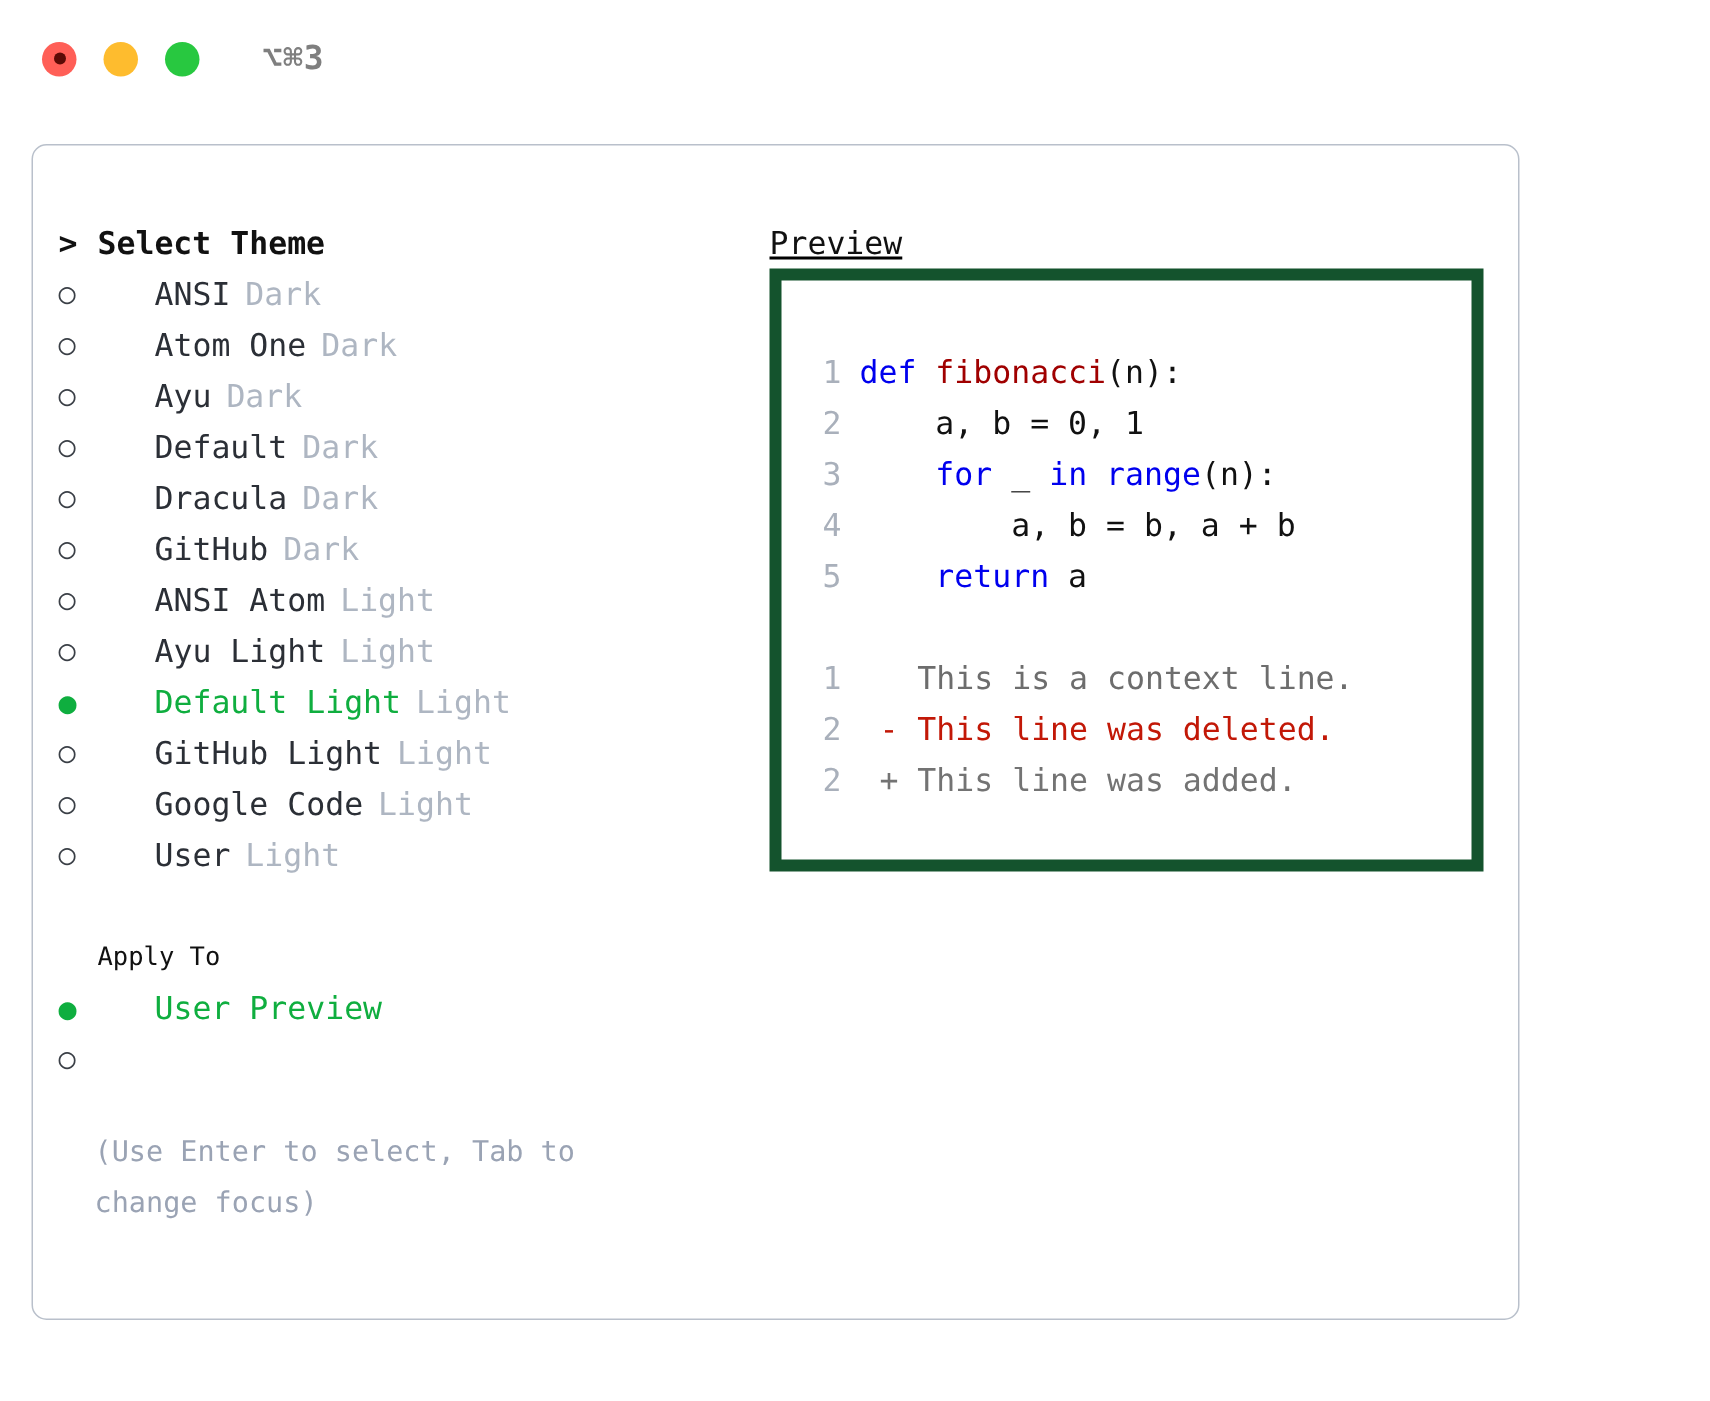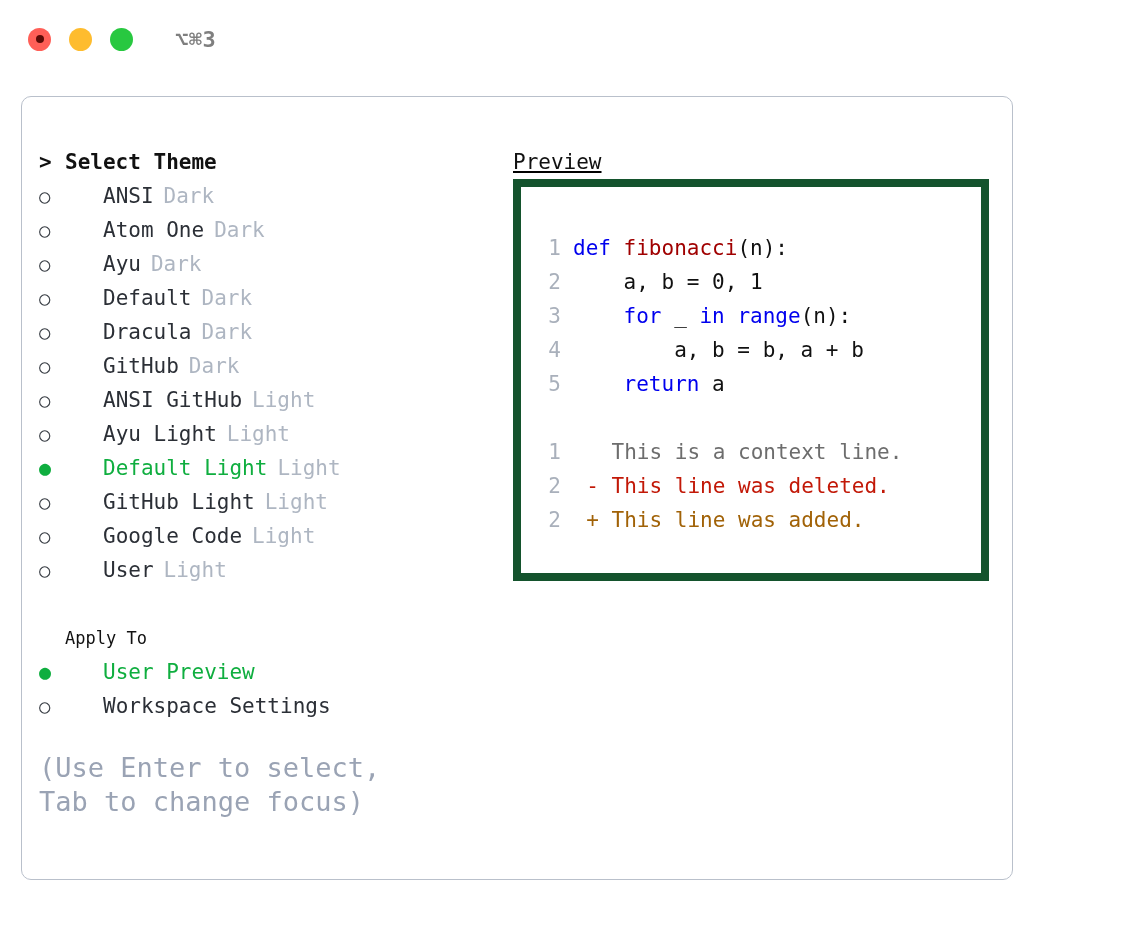--- a/index.html
+++ b/index.html
@@ -125,24 +125,25 @@
     height: 34px;
     display: flex;
     align-items: center;
     font-size: 17px;
     color: #111111;
     padding-left: 26px;
   }
 
   .hint {
     margin-top: 28px;
-    font-size: 27px;
+    font-size: 19px;
     color: #9aa3b4;
     line-height: 34px;
     width: 400px;
+    margin-left: 24px;
   }
 
   
   .right-col {
     position: absolute;
     left: 491px;
     top: 48px;
     width: 480px;
     text-decoration: underline;
   }
@@ -174,21 +175,21 @@
     width: 26px;
     text-align: right;
     color: #a9b0bb;
   }
   .code .gut { display: inline-block; width: 12px; }
   .kw   { color: #0000ee; }
   .fn   { color: #a00000; }
   .pl   { color: #111111; }
   .ctx  { color: #6d6d6d; }
   .del  { color: #c21807; }
-  .add  { color: #a16207; }
+  .add  { color: #737373; }
 
   .blank-line { height: 34px; }
 </style>
 </head>
 <body>
 
 <div class="titlebar">
   <div class="traffic">
     <div class="dot dot-close"></div>
     <div class="dot dot-min"></div>
@@ -233,21 +234,21 @@
             <span class="theme-name">Dracula</span>
             <span class="tag">Dark</span>
           </div>
           <div class="row">
             <span class="radio">○</span>
             <span class="theme-name">GitHub</span>
             <span class="tag">Dark</span>
           </div>
           <div class="row">
             <span class="radio">○</span>
-            <span class="theme-name">ANSI GitHub</span>
+            <span class="theme-name">ANSI Atom</span>
             <span class="tag">Light</span>
           </div>
           <div class="row">
             <span class="radio">○</span>
             <span class="theme-name">Ayu Light</span>
             <span class="tag">Light</span>
           </div>
           <div class="row selected">
             <span class="radio on">●</span>
             <span class="theme-name">Default Light</span>
@@ -274,21 +275,20 @@
 
       <div class="section-label">Apply To</div>
 
       <div id="apply-list">
           <div class="row selected">
             <span class="radio on">●</span>
             <span class="theme-name">User Preview</span>
           </div>
           <div class="row">
             <span class="radio">○</span>
-            <span class="theme-name">Workspace Settings</span>
           </div>
         </div>
 
       <div class="hint">(Use Enter to select, Tab to change focus)</div>
     </div>
 
     <div class="right-col">
       <div class="preview-title">Preview</div>
 
       <div class="preview-box">

